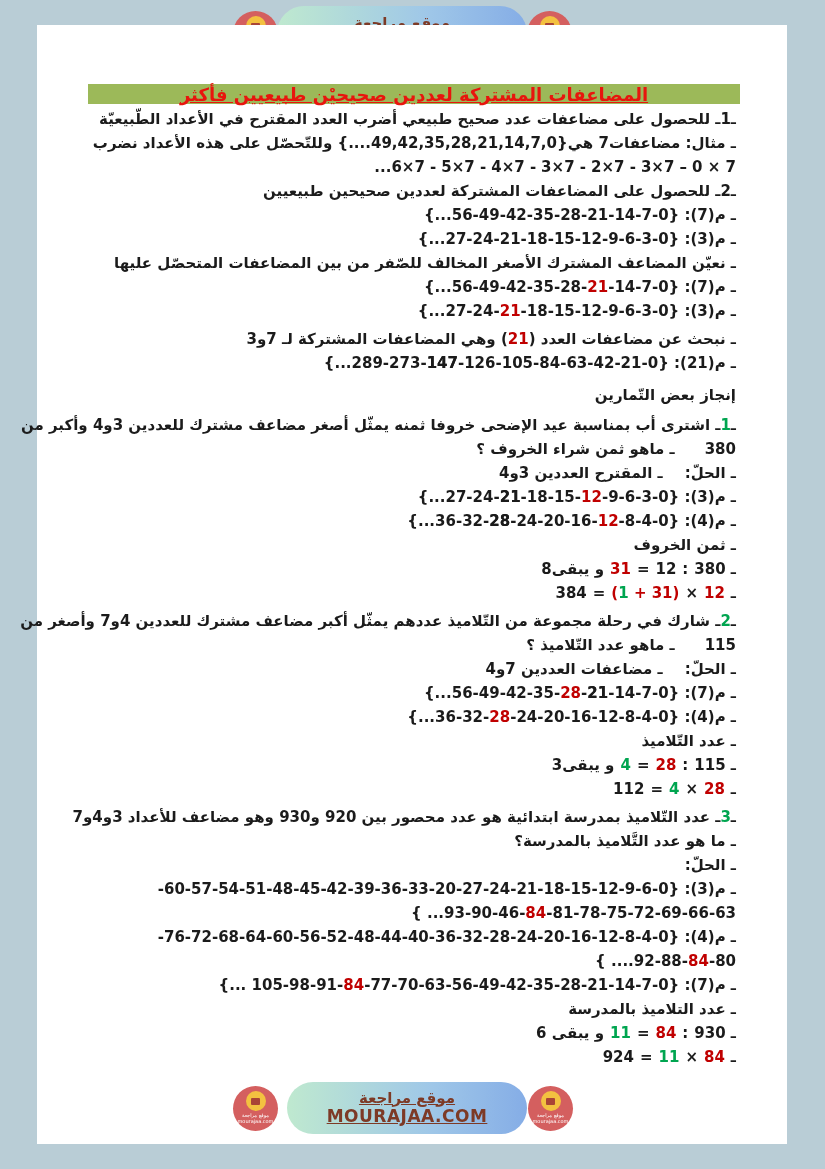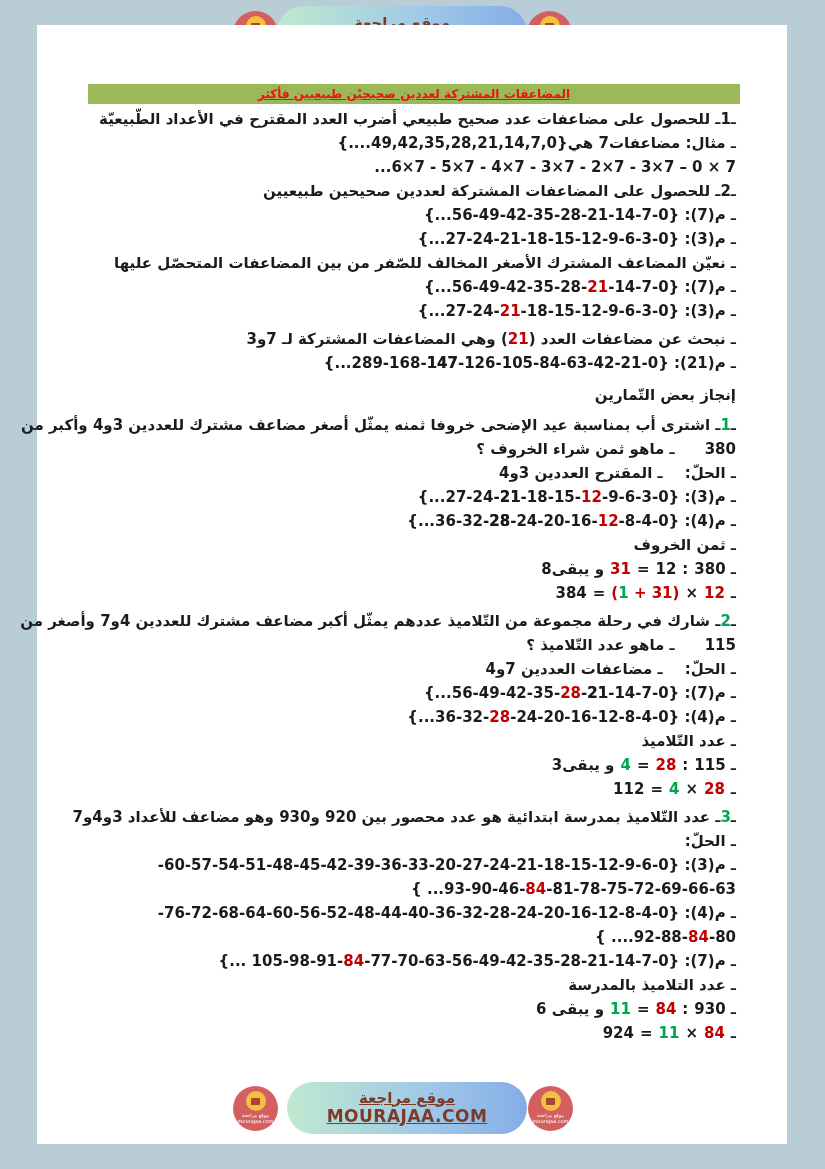--- a/index.html
+++ b/index.html
@@ -30,21 +30,21 @@
     display:flex;align-items:center;justify-content:center;}
   .badge .yc i{display:block;width:9px;height:7px;background:#a94436;border-radius:1px;}
   .badge .t1{font-size:5px;color:#ffffff;margin-top:1px;white-space:nowrap;}
   .badge .t2{font-size:5px;color:#ffffff;white-space:nowrap;}
   
   .titlebar{
     margin:59px 47px 0 51px;height:20px;background:#9cb959;
     display:flex;align-items:center;justify-content:center;
   }
   .titlebar span{
-    font-size:12px;font-weight:700;color:#e8150d;text-decoration:underline;
+    font-size:18px;font-weight:700;color:#e8150d;text-decoration:underline;
     white-space:nowrap;
   }
   
   .content{margin:3px 51px 13px 47px;color:#1b1b1b;}
   .line{
     display:flex;direction:rtl;justify-content:flex-start;align-items:baseline;
     min-height:24px;line-height:24px;font-size:15px;font-weight:700;
   }
   .line.eq{gap:6px;}
   .line.mul{gap:5px;}
@@ -86,20 +86,21 @@
     <span>المضاعفات المشتركة لعددين صحيحيْن طبيعيين فأكثر</span>
   </div>
   <div class="content" id="content">
       <div class="line">
         <span class="tk" dir="rtl">ـ1ـ للحصول على مضاعفات عدد صحيح طبيعي أضرب العدد المقترح في الأعداد الطّبيعيّة</span>
       </div>
       <div class="line">
         <span class="tk" dir="rtl">ـ مثال: مضاعفات7 هي{</span>
         <span class="num"><span>49</span>,<span>42</span>,<span>35</span>,<span>28</span>,<span>21</span>,<span>14</span>,<span>7</span>,<span>0</span></span>
         <span class="tk" dir="ltr">{....</span>
+        <span class="tk" dir="rtl"> وللتّحصّل على هذه الأعداد نضرب</span>
       </div>
       <div class="line mul">
         <span class="tk rev" dir="ltr">7 × 0</span>
         <span class="tk rev" dir="ltr">– 7×3</span>
         <span class="tk rev" dir="ltr">- 7×2</span>
         <span class="tk rev" dir="ltr">- 7×3</span>
         <span class="tk rev" dir="ltr">- 7×4</span>
         <span class="tk rev" dir="ltr">- 7×5</span>
         <span class="tk rev" dir="ltr">- 7×6...</span>
       </div>
@@ -129,21 +130,21 @@
         <span class="num"><span>27</span>-<span>24</span>-<span class="red">21</span>-<span>18</span>-<span>15</span>-<span>12</span>-<span>9</span>-<span>6</span>-<span>3</span>-<span>0</span></span>
         <span class="tk" dir="ltr">{...</span>
       </div>
       <div class="line" style="margin-top: 4px;">
         <span class="tk" dir="rtl">ـ نبحث عن مضاعفات العدد </span>
         <span class="tk" dir="ltr"><span>(</span><span class="red">21</span><span>)</span></span>
         <span class="tk" dir="rtl"> وهي المضاعفات المشتركة لـ 7و3</span>
       </div>
       <div class="line">
         <span class="tk" dir="rtl">ـ م(21): {</span>
-        <span class="num"><span>289</span>-<span>168</span>-<span class="bb">147</span>-<span>126</span>-<span>105</span>-<span>84</span>-<span>63</span>-<span>42</span>-<span>21</span>-<span>0</span></span>
+        <span class="num"><span>289</span>-<span>273</span>-<span class="bb">147</span>-<span>126</span>-<span>105</span>-<span>84</span>-<span>63</span>-<span>42</span>-<span>21</span>-<span>0</span></span>
         <span class="tk" dir="ltr">{...</span>
       </div>
       <div class="line" style="margin-top: 8px;">
         <span class="tk ul" dir="rtl">إنجاز بعض التّمارين</span>
       </div>
       <div class="line" style="margin-top: 6px;">
         <span class="tk" dir="rtl">ـ</span>
         <span class="tk green" dir="ltr">1</span>
         <span class="tk" dir="rtl">ـ اشترى أب بمناسبة عيد الإضحى خروفا ثمنه يمثّل أصغر مضاعف مشترك للعددين 3و4 وأكبر من</span>
       </div>
@@ -227,20 +228,23 @@
         <span class="tk red" dir="ltr">28</span>
         <span class="tk" dir="ltr">×</span>
         <span class="tk green" dir="ltr">4</span>
         <span class="tk" dir="ltr">=</span>
         <span class="tk" dir="ltr">112</span>
       </div>
       <div class="line" style="margin-top: 4px;">
         <span class="tk" dir="rtl">ـ</span>
         <span class="tk green" dir="ltr">3</span>
         <span class="tk" dir="rtl">ـ عدد التّلاميذ بمدرسة ابتدائية هو عدد محصور بين 920 و930 وهو مضاعف للأعداد 3و4و7</span>
+      </div>
+      <div class="line">
+        <span class="tk" dir="rtl">ـ ما هو عدد التَّلاميذ بالمدرسة؟</span>
       </div>
       <div class="line">
         <span class="tk ul" dir="rtl">ـ الحلّ:</span>
         <span class="gap" style="width: 22px;"></span>
       </div>
       <div class="line">
         <span class="tk" dir="rtl">ـ م(3): {</span>
         <span class="num">-<span>60</span>-<span>57</span>-<span>54</span>-<span>51</span>-<span>48</span>-<span>45</span>-<span>42</span>-<span>39</span>-<span>36</span>-<span>33</span>-<span>20</span>-<span>27</span>-<span>24</span>-<span>21</span>-<span>18</span>-<span>15</span>-<span>12</span>-<span>9</span>-<span>6</span>-<span>0</span></span>
       </div>
       <div class="line">

